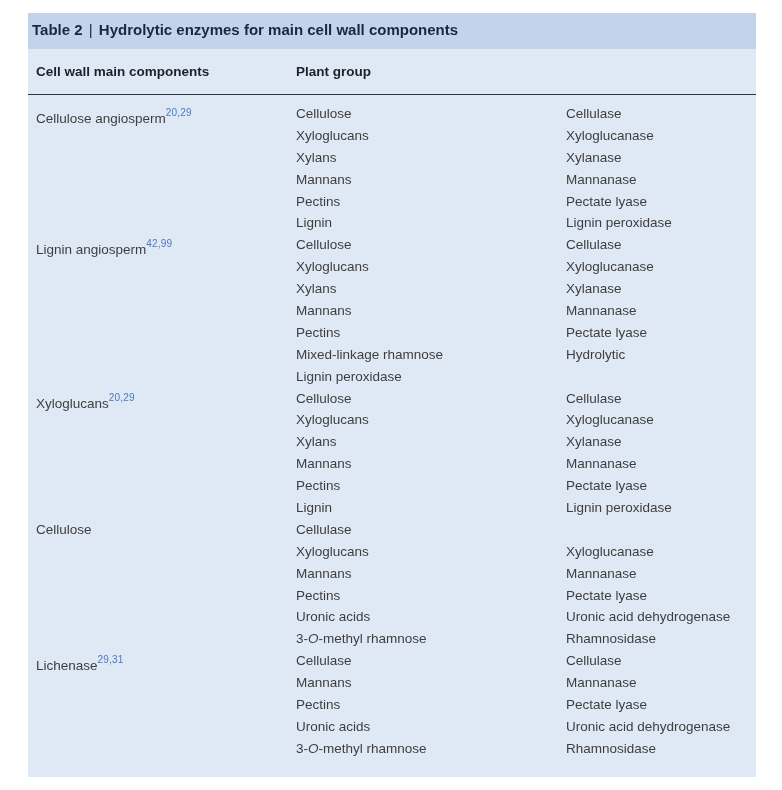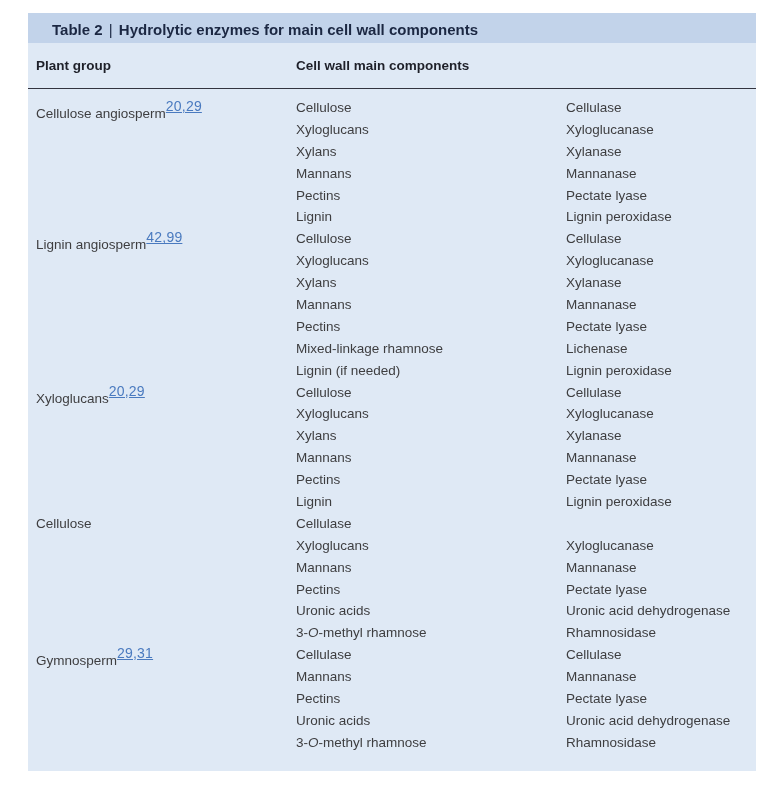--- a/index.html
+++ b/index.html
@@ -19,23 +19,23 @@
     font-family:"Liberation Sans","DejaVu Sans",sans-serif;
     overflow:hidden;
   }
   .table-wrap{
     position:absolute;
     left:28px;top:13px;
     width:728px;
   }
   .title-bar{
     background:var(--title-bar-bg);
-    height:30px;
+    height:36px;
     line-height:34px;
-    padding-left:24px;
+    padding-left:4px;
     font-size:15px;
     color:var(--title-text);
     white-space:nowrap;
   }
   .title-label{font-weight:bold;}
   .title-sep{font-weight:normal;padding:0 2px;}
   .title-text{font-weight:bold;}
   .blue-body{
     background:var(--body-bg);
   }
@@ -63,41 +63,40 @@
   .body-row{
     height:21.9px;
     line-height:21.9px;
     font-size:13.5px;
     color:var(--body-text);
     white-space:nowrap;
   }
   .cell{overflow:visible;}
   sup.refs{
     color:var(--ref-text);
-    font-size:14px;
+    font-size:10px;
     position:relative;
     top:-1px;
     letter-spacing:0.2px;
-    text-decoration:underline;
   }
   .o-ital{font-style:italic;}
 </style>
 </head>
 <body>
 
 <div class="table-wrap">
   <div class="title-bar">
     <span class="title-label">Table 2</span>
     <span class="title-sep">|</span>
     <span class="title-text">Hydrolytic enzymes for main cell wall components</span>
   </div>
   <div class="blue-body">
     <div class="grid-row head-row">
+      <div class="cell">Cell wall main components</div>
       <div class="cell">Plant group</div>
-      <div class="cell">Cell wall main components</div>
     </div>
     <div class="rule"></div>
     <div class="table-body" id="table-body">
         <div class="grid-row body-row">
           <div class="cell"><span>Cellulose angiosperm</span><sup class="refs">20,29</sup></div>
           <div class="cell">Cellulose</div>
           <div class="cell">Cellulase</div>
         </div>
         <div class="grid-row body-row">
           <div class="cell"></div>
@@ -145,25 +144,24 @@
           <div class="cell">Mannanase</div>
         </div>
         <div class="grid-row body-row">
           <div class="cell"></div>
           <div class="cell">Pectins</div>
           <div class="cell">Pectate lyase</div>
         </div>
         <div class="grid-row body-row">
           <div class="cell"></div>
           <div class="cell">Mixed-linkage rhamnose</div>
-          <div class="cell">Lichenase</div>
-        </div>
-        <div class="grid-row body-row">
-          <div class="cell"></div>
-          <div class="cell">Lignin (if needed)</div>
+          <div class="cell">Hydrolytic</div>
+        </div>
+        <div class="grid-row body-row">
+          <div class="cell"></div>
           <div class="cell">Lignin peroxidase</div>
         </div>
         <div class="grid-row body-row">
           <div class="cell"><span>Xyloglucans</span><sup class="refs">20,29</sup></div>
           <div class="cell">Cellulose</div>
           <div class="cell">Cellulase</div>
         </div>
         <div class="grid-row body-row">
           <div class="cell"></div>
           <div class="cell">Xyloglucans</div>
@@ -212,21 +210,21 @@
           <div class="cell"></div>
           <div class="cell">Uronic acids</div>
           <div class="cell">Uronic acid dehydrogenase</div>
         </div>
         <div class="grid-row body-row">
           <div class="cell"></div>
           <div class="cell">3-<span class="o-ital">O</span>-methyl rhamnose</div>
           <div class="cell">Rhamnosidase</div>
         </div>
         <div class="grid-row body-row">
-          <div class="cell"><span>Gymnosperm</span><sup class="refs">29,31</sup></div>
+          <div class="cell"><span>Lichenase</span><sup class="refs">29,31</sup></div>
           <div class="cell">Cellulase</div>
           <div class="cell">Cellulase</div>
         </div>
         <div class="grid-row body-row">
           <div class="cell"></div>
           <div class="cell">Mannans</div>
           <div class="cell">Mannanase</div>
         </div>
         <div class="grid-row body-row">
           <div class="cell"></div>

